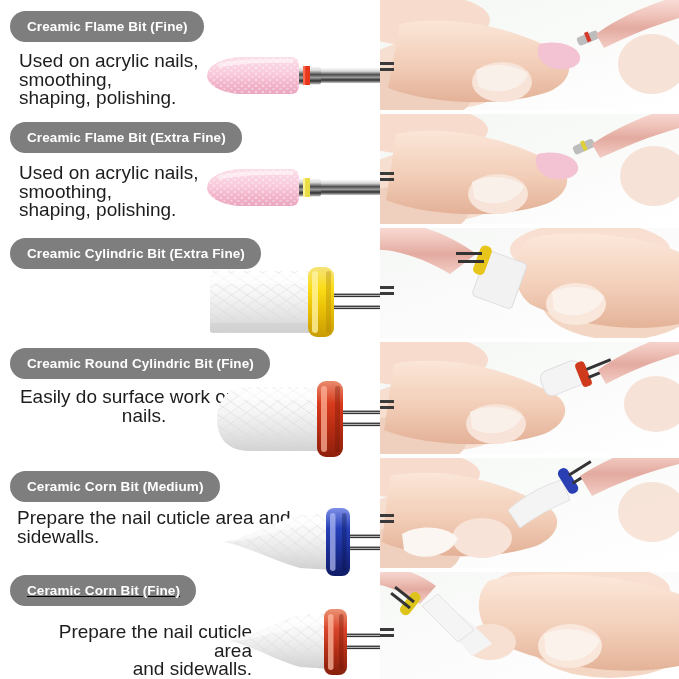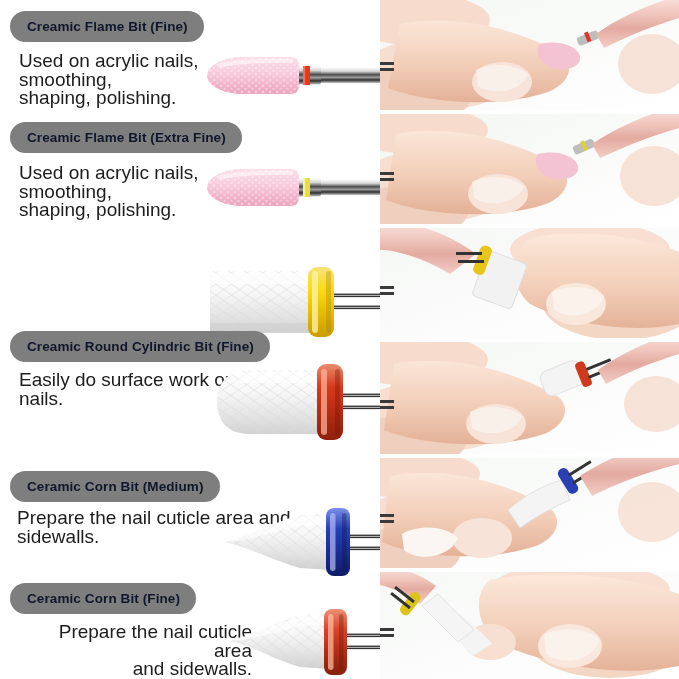--- a/index.html
+++ b/index.html
@@ -17,21 +17,21 @@
   .pill{
     position:absolute;left:10px;
     background:#7e7e7e;
     border-radius:18px;
     height:31px;
     display:flex;align-items:center;
     padding:0 16px 0 17px;
     box-sizing:border-box;
   }
   .pill-label{
-    color:#0f172a;
+    color:#ffffff;
     font-size:13.5px;
     font-weight:bold;
     white-space:nowrap;
     letter-spacing:.1px;
   }
   .desc{
     position:absolute;
     color:#1d1d1d;
     font-size:19px;
     line-height:18.5px;
@@ -125,20 +125,23 @@
           <rect x="98" y="18" width="7" height="19" fill="#e8dd42"></rect>
           <rect x="98" y="18" width="2.2" height="19" fill="#fff6a0" opacity="0.85"></rect>
           <path d="M2 27.5 C2 19 14 10.5 34 9 L86 9 C92 9 94 13 94 19 L94 36 C94 42 92 46 86 46 L34 46 C14 44.5 2 36 2 27.5 Z" fill="url(#pinkG2)"></path>
           <path d="M2 27.5 C2 19 14 10.5 34 9 L86 9 C92 9 94 13 94 19 L94 36 C94 42 92 46 86 46 L34 46 C14 44.5 2 36 2 27.5 Z" fill="url(#tex2)" opacity="0.55"></path>
           <path d="M12 16 C28 11 60 10 88 11 L88 15 C58 14 30 16 14 20 Z" fill="#ffffff" opacity="0.5"></path>
         </svg>
       </div>
     </div>
 
     <div class="row" style="top:229px;height:114px;">
+      <div class="pill" style="top:9px;">
+        <span class="pill-label">Creamic Cylindric Bit (Extra Fine)</span>
+      </div>
       <div class="bit" style="left:208px;top:38px;">
         <svg width="172" height="72" viewBox="0 0 172 72">
           <defs>
             <linearGradient id="whiteG3" x1="0" y1="0" x2="0" y2="1">
               <stop offset="0" stop-color="#ffffff"></stop>
                 <stop offset="0.35" stop-color="#f7f7f7"></stop>
               <stop offset="0.68" stop-color="#e6e6e6"></stop>
                 <stop offset="1" stop-color="#d4d4d4"></stop>
             </linearGradient>
             <linearGradient id="yelG3" x1="0" y1="0" x2="0" y2="1">
@@ -168,21 +171,21 @@
           <rect x="2" y="4" width="106" height="62" rx="3" fill="url(#texd3b)"></rect>
           <rect x="2" y="6" width="106" height="11" fill="#ffffff" opacity="0.6"></rect>
           <rect x="2" y="56" width="106" height="9" fill="#c9c9c9" opacity="0.35"></rect>
           <rect x="100" y="0" width="26" height="70" rx="9" fill="url(#yelG3)"></rect>
           <rect x="104" y="4" width="6" height="62" rx="3" fill="#fff4a8" opacity="0.75"></rect>
           <rect x="118" y="4" width="5" height="62" rx="2.5" fill="#a8820a" opacity="0.35"></rect>
         </svg>
       </div>
     </div>
 
-    <div class="row" style="top:326px;height:117px;">
+    <div class="row" style="top:343px;height:117px;text-align:center;">
       <div class="pill" style="top:5px;">
         <span class="pill-label">Creamic Round Cylindric Bit (Fine)</span>
       </div>
       <div class="desc" style="left:19px;top:45px;width:250px;">Easily do surface work on the nails.</div>
       <div class="bit" style="left:215px;top:36px;">
         <svg width="165" height="80" viewBox="0 0 165 80">
           <defs>
             <linearGradient id="whiteG4" x1="0" y1="0" x2="0" y2="1">
               <stop offset="0" stop-color="#ffffff"></stop>
                 <stop offset="0.35" stop-color="#f7f7f7"></stop>
@@ -263,21 +266,21 @@
           <path d="M2 34 C24 30 52 14 78 7 L110 5 L110 62 L78 60 C52 53 24 38 2 34 Z" fill="url(#texc5b)"></path>
           <path d="M8 31 C30 27 54 14 80 9 L108 8 L108 17 L78 18 C54 23 30 31 10 34 Z" fill="#ffffff" opacity="0.55"></path>
           <rect x="104" y="0" width="24" height="68" rx="8" fill="url(#bluG5)"></rect>
           <rect x="108" y="5" width="5.5" height="58" rx="2.7" fill="#b3bdf5" opacity="0.7"></rect>
           <rect x="120" y="5" width="4.5" height="58" rx="2.2" fill="#0a1447" opacity="0.35"></rect>
         </svg>
       </div>
     </div>
 
     <div class="row" style="top:575px;height:104px;">
-      <div class="pill" style="top:8px;">
+      <div class="pill" style="top:0;text-decoration:underline;">
         <span class="pill-label">Ceramic Corn Bit (Fine)</span>
       </div>
       <div class="desc" style="left:22px;top:48px;width:230px;text-align:right;">Prepare the nail cuticle area
 and sidewalls.</div>
       <div class="bit" style="left:228px;top:34px;">
         <svg width="152" height="68" viewBox="0 0 152 68">
           <defs>
             <linearGradient id="whiteG6" x1="0" y1="0" x2="0" y2="1">
               <stop offset="0" stop-color="#ffffff"></stop>
                 <stop offset="0.38" stop-color="#f6f6f6"></stop>

